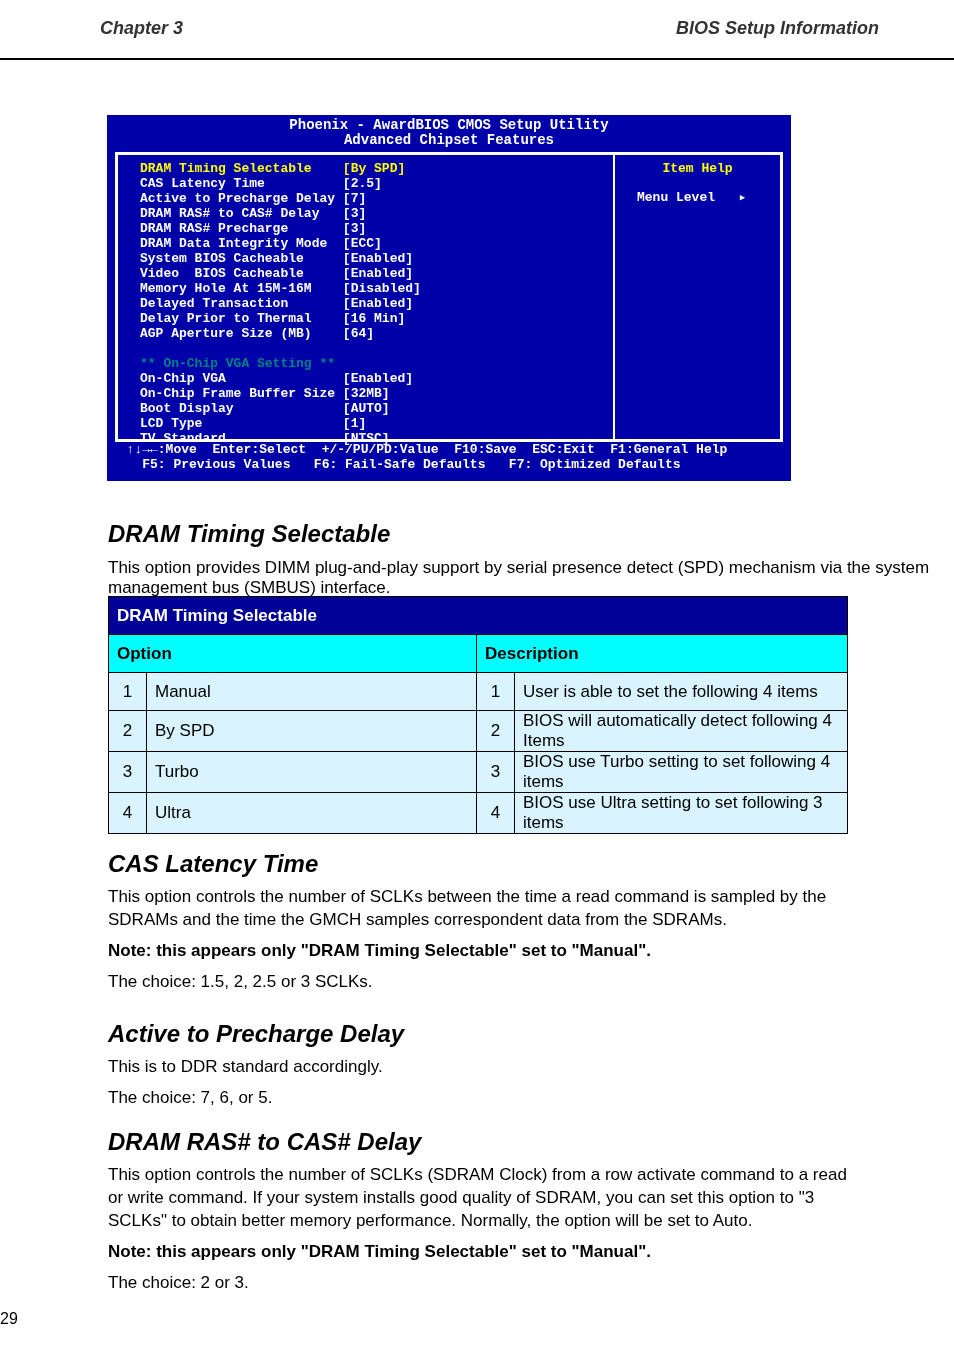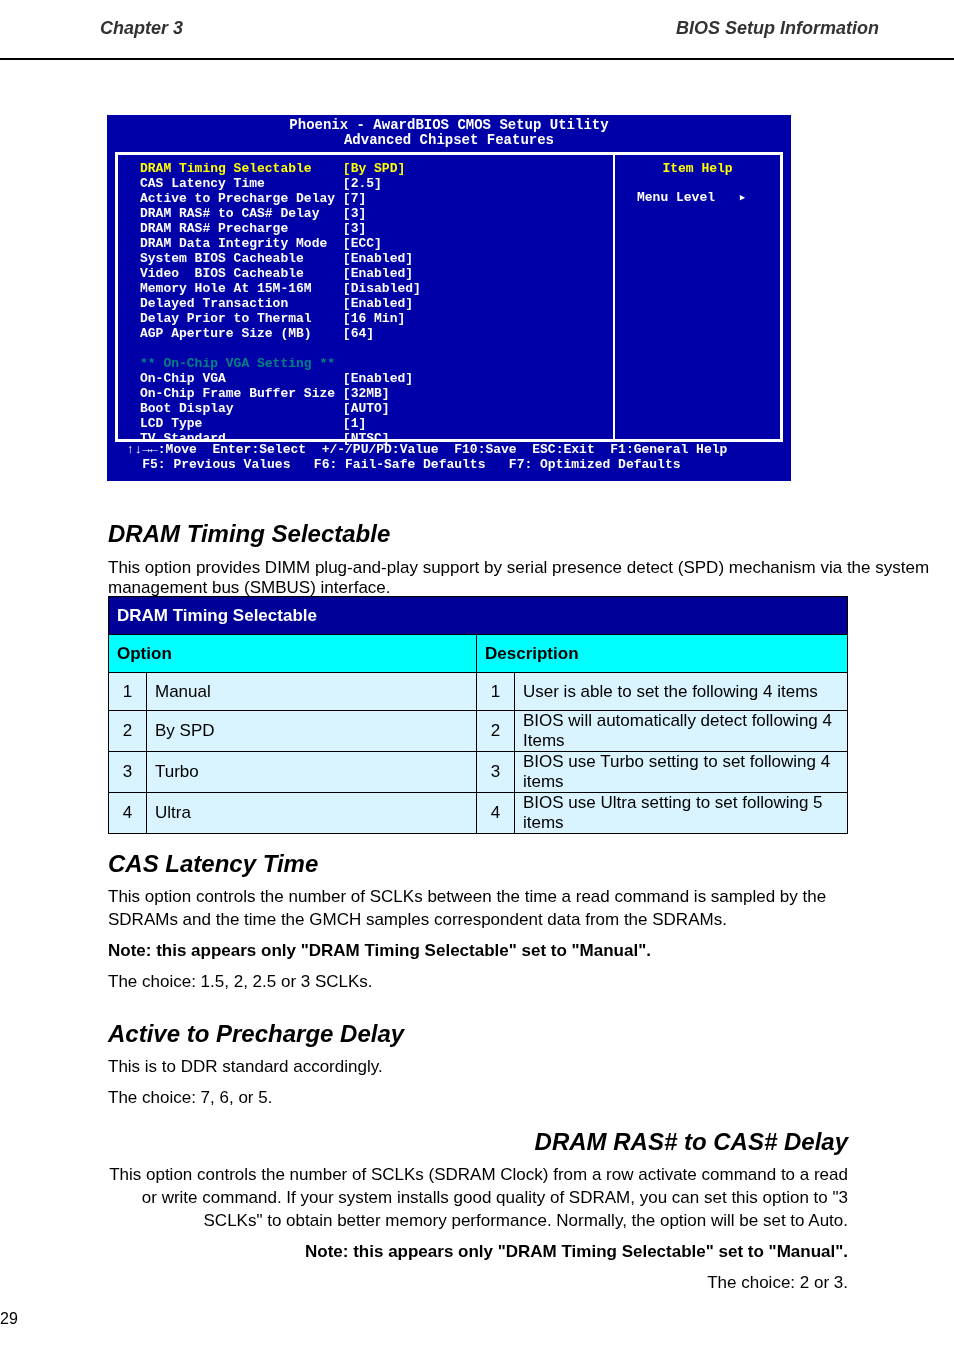--- a/index.html
+++ b/index.html
@@ -224,38 +224,38 @@
       <tr class="data-row">
         <td class="num">3</td>
         <td class="opt">Turbo</td>
         <td class="num2">3</td>
         <td>BIOS use Turbo setting to set following 4 items</td>
       </tr>
       <tr class="data-row">
         <td class="num">4</td>
         <td class="opt">Ultra</td>
         <td class="num2">4</td>
-        <td>BIOS use Ultra setting to set following 5 items</td>
+        <td>BIOS use Ultra setting to set following 3 items</td>
       </tr>
     </tbody>
 </table>
 
 <div class="para-block" style="top:850px;">
   <div class="para-title">CAS Latency Time</div>
   <div class="para-body">This option controls the number of SCLKs between the time a read command is sampled by the SDRAMs and the time the GMCH samples correspondent data from the SDRAMs.</div>
   <div class="para-body note" style="margin-top:8px;">Note: this appears only "DRAM Timing Selectable" set to "Manual".</div>
   <div class="para-body" style="margin-top:8px;">The choice: 1.5, 2, 2.5 or 3 SCLKs.</div>
 </div>
 
 <div class="para-block" style="top:1020px;">
   <div class="para-title">Active to Precharge Delay</div>
   <div class="para-body">This is to DDR standard accordingly.</div>
   <div class="para-body" style="margin-top:8px;">The choice: 7, 6, or 5.</div>
 </div>
 
-<div class="para-block" style="top:1128px;text-align:right;">
+<div class="para-block" style="top:1128px;">
   <div class="para-title">DRAM RAS# to CAS# Delay</div>
   <div class="para-body">This option controls the number of SCLKs (SDRAM Clock) from a row activate command to a read or write command. If your system installs good quality of SDRAM, you can set this option to "3 SCLKs" to obtain better memory performance. Normally, the option will be set to Auto.</div>
   <div class="para-body note" style="margin-top:8px;">Note: this appears only "DRAM Timing Selectable" set to "Manual".</div>
   <div class="para-body" style="margin-top:8px;">The choice: 2 or 3.</div>
 </div>
 
 <div class="page-number">29</div>
 
 </body></html>

